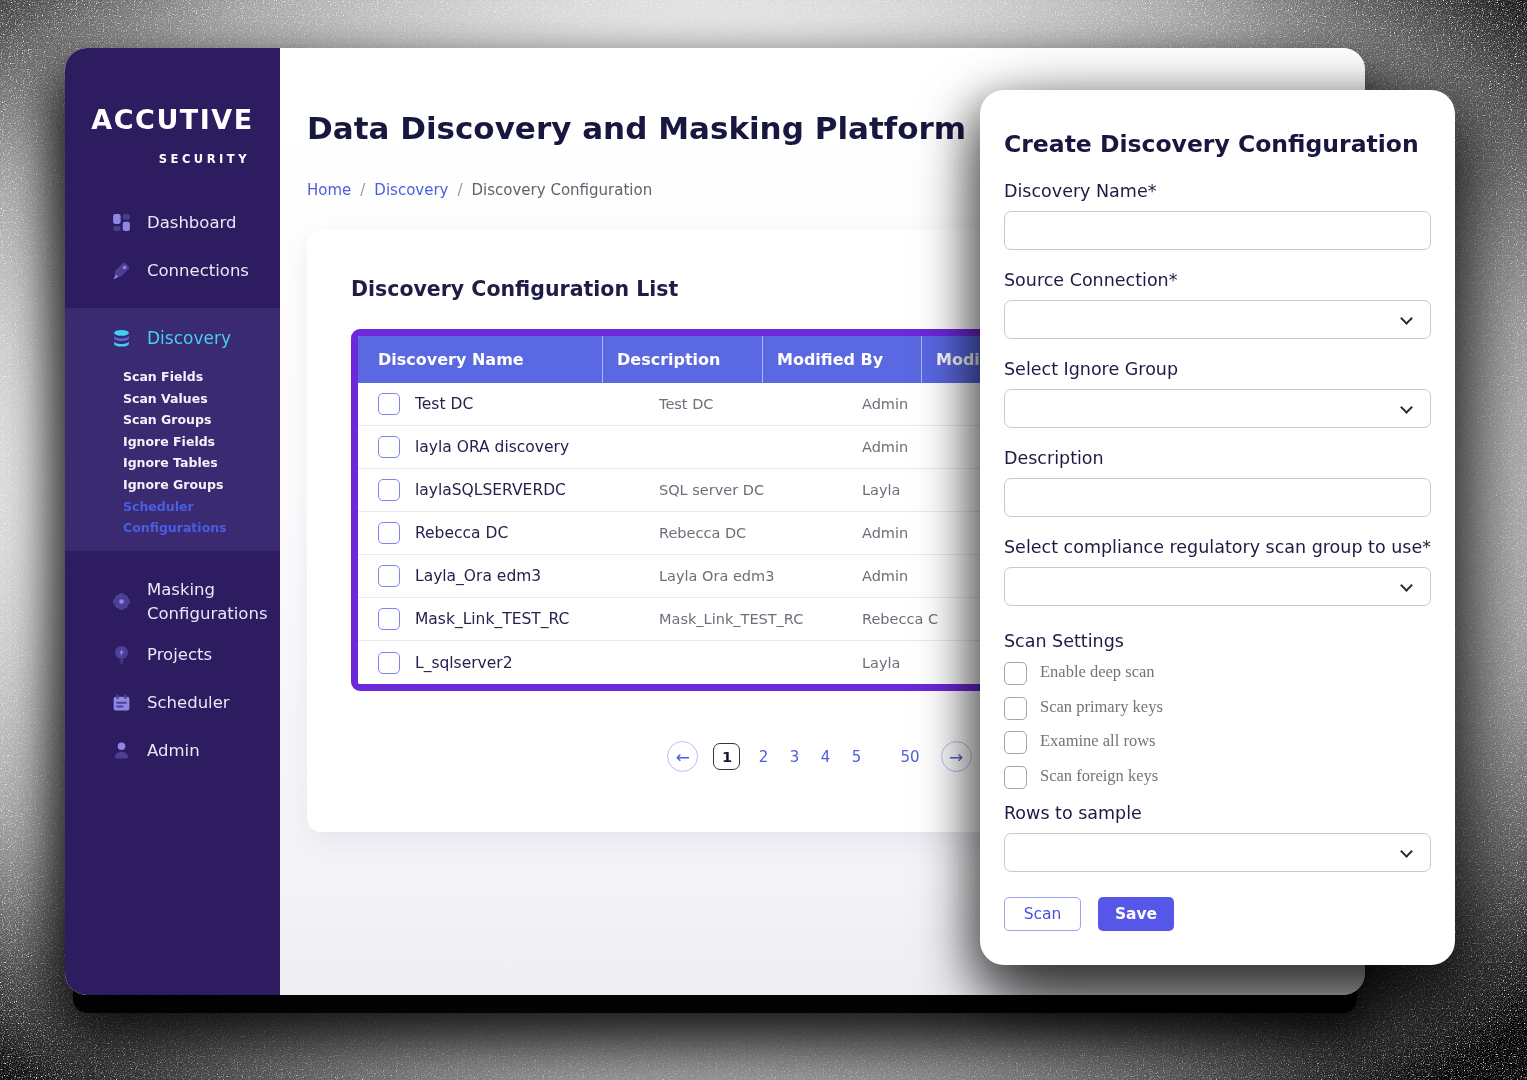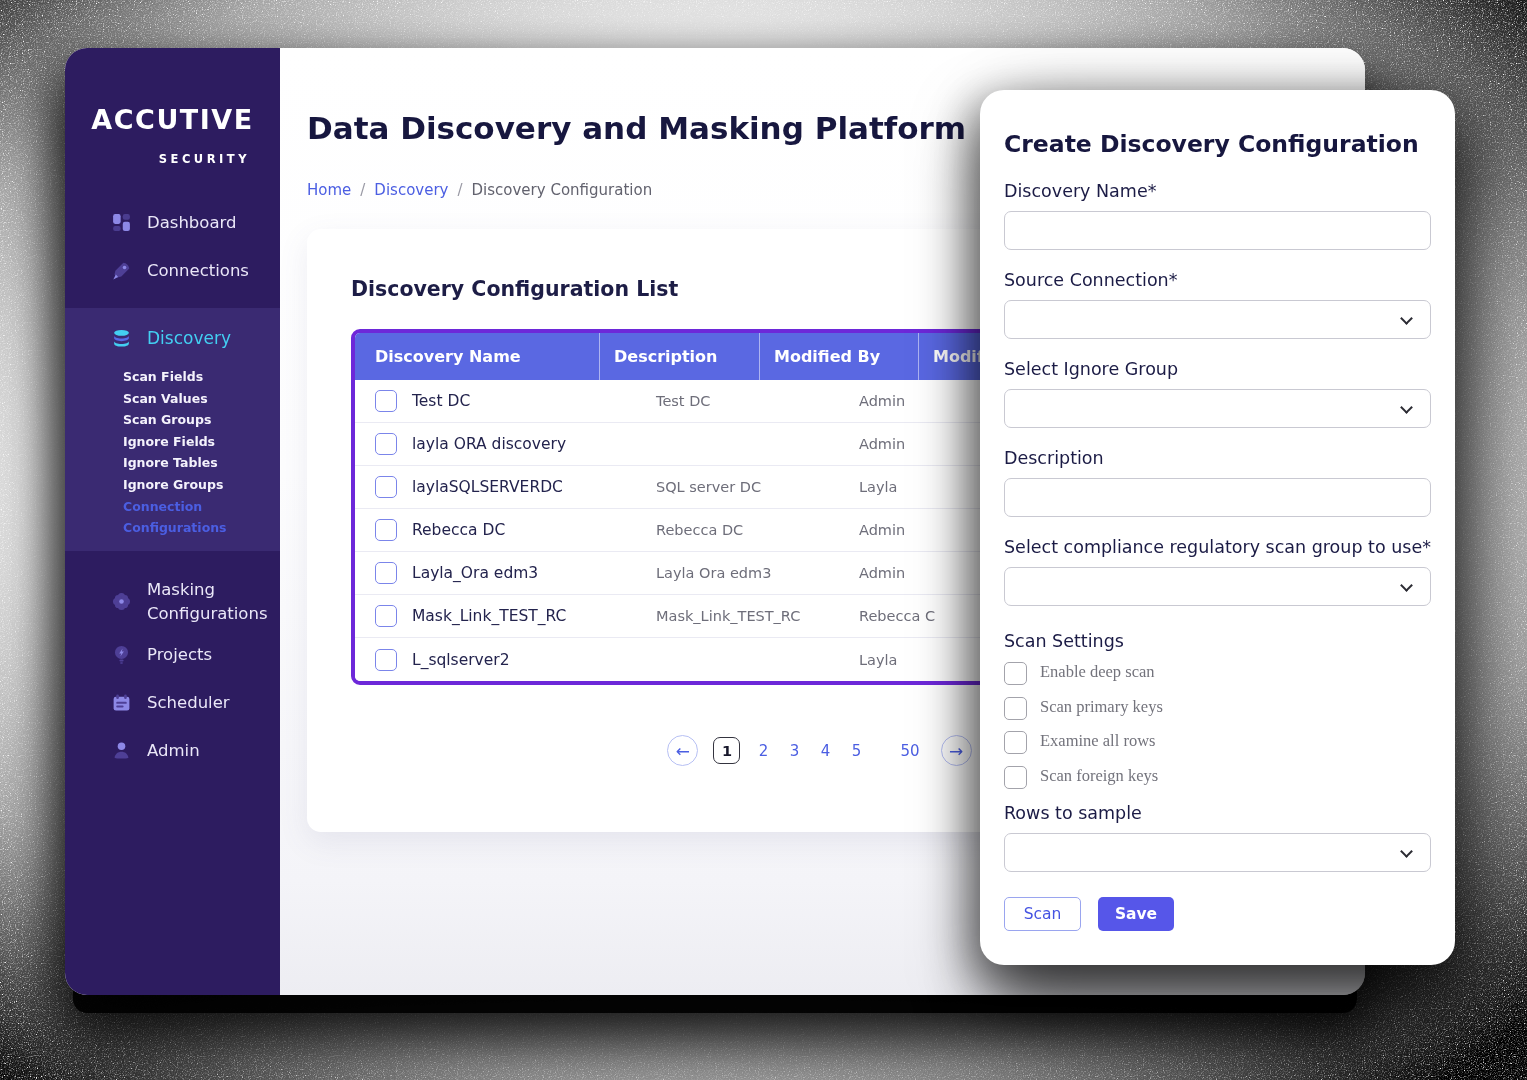--- a/index.html
+++ b/index.html
@@ -42,21 +42,21 @@
   .page-title { margin-top:62px; font-size:31px; font-weight:bold; color:#17173f; }
   .breadcrumb { margin-top:35px; font-size:15px; display:flex; gap:9px; align-items:center; }
   .crumb-link { color:#4b5ee2; cursor:pointer; }
   .crumb-sep { color:#9a9aa5; }
   .crumb-current { color:#62626e; }
 
   .list-card { margin-top:30px; margin-right:33px; height:603px; background:#ffffff; border-radius:14px;
     box-shadow:0 10px 30px rgba(85,85,140,0.10); padding:48px 0 0 44px; position:relative; overflow:hidden; }
   .card-title { font-size:20.5px; font-weight:bold; color:#1d1d46; }
 
-  .dtable { margin-top:28px; width:937px; border:4px solid #6d28d9; border-radius:9px; overflow:hidden; }
+  .dtable { margin-top:28px; width:937px; border:7px solid #6d28d9; border-radius:9px; overflow:hidden; }
   .thead { display:flex; background:#5a68e2; height:47px; align-items:stretch; color:#ffffff; }
   .th { display:flex; align-items:center; font-size:16px; font-weight:bold; padding-left:14px; }
   .th.c1 { width:244px; padding-left:20px; }
   .th.c2 { width:160px; border-left:1px solid rgba(255,255,255,0.5); }
   .th.c3 { width:159px; border-left:1px solid rgba(255,255,255,0.5); }
   .th.c4 { flex:1; border-left:1px solid rgba(255,255,255,0.5); }
   .trow { display:flex; height:43px; align-items:center; border-bottom:1px solid #eaeaf3; background:#fff;gap:43px; }
   .trow:last-child { border-bottom:none; }
   .td { font-size:14.5px; color:#6e6e7a; padding-left:14px; overflow:hidden; white-space:nowrap; }
   .td.c1 { width:244px; display:flex; align-items:center; padding-left:20px; gap:15px;
@@ -171,21 +171,21 @@
             </span>
             <span class="lbl">Discovery</span>
           </div>
           <div class="subnav">
             <span class="subnav-link">Scan Fields</span>
             <span class="subnav-link">Scan Values</span>
             <span class="subnav-link">Scan Groups</span>
             <span class="subnav-link">Ignore Fields</span>
             <span class="subnav-link">Ignore Tables</span>
             <span class="subnav-link">Ignore Groups</span>
-            <span class="subnav-link active">Connection Configurations</span>
+            <span class="subnav-link active">Scheduler Configurations</span>
           </div>
         </div>
 
         <div class="nav-item masking">
           <span class="ic">
             <svg viewBox="0 0 20 20">
                 <g fill="#4e3f96">
                   <circle cx="10" cy="5.3" r="3.4"></circle>
                   <circle cx="5.3" cy="10" r="3.4"></circle>
                   <circle cx="14.7" cy="10" r="3.4"></circle>

